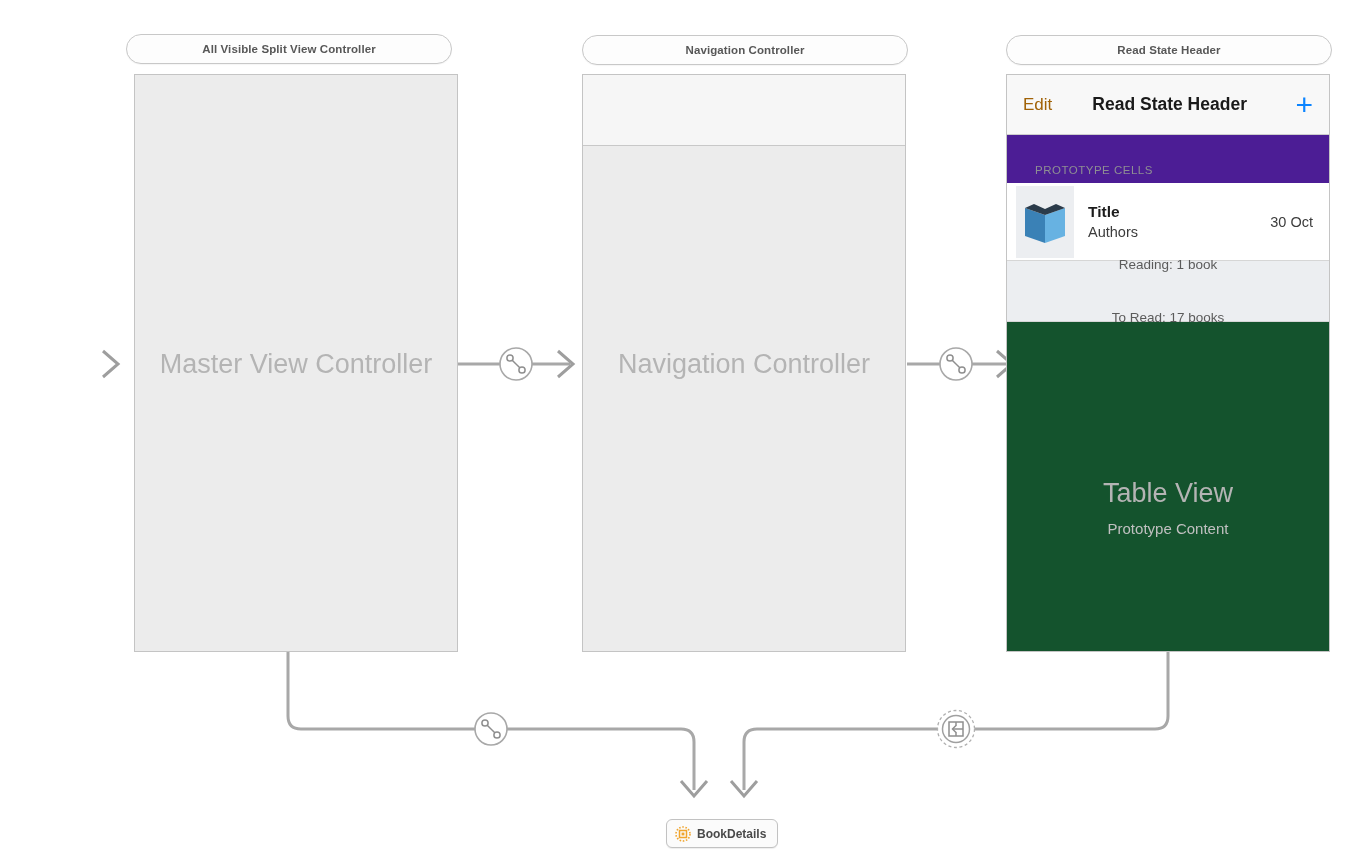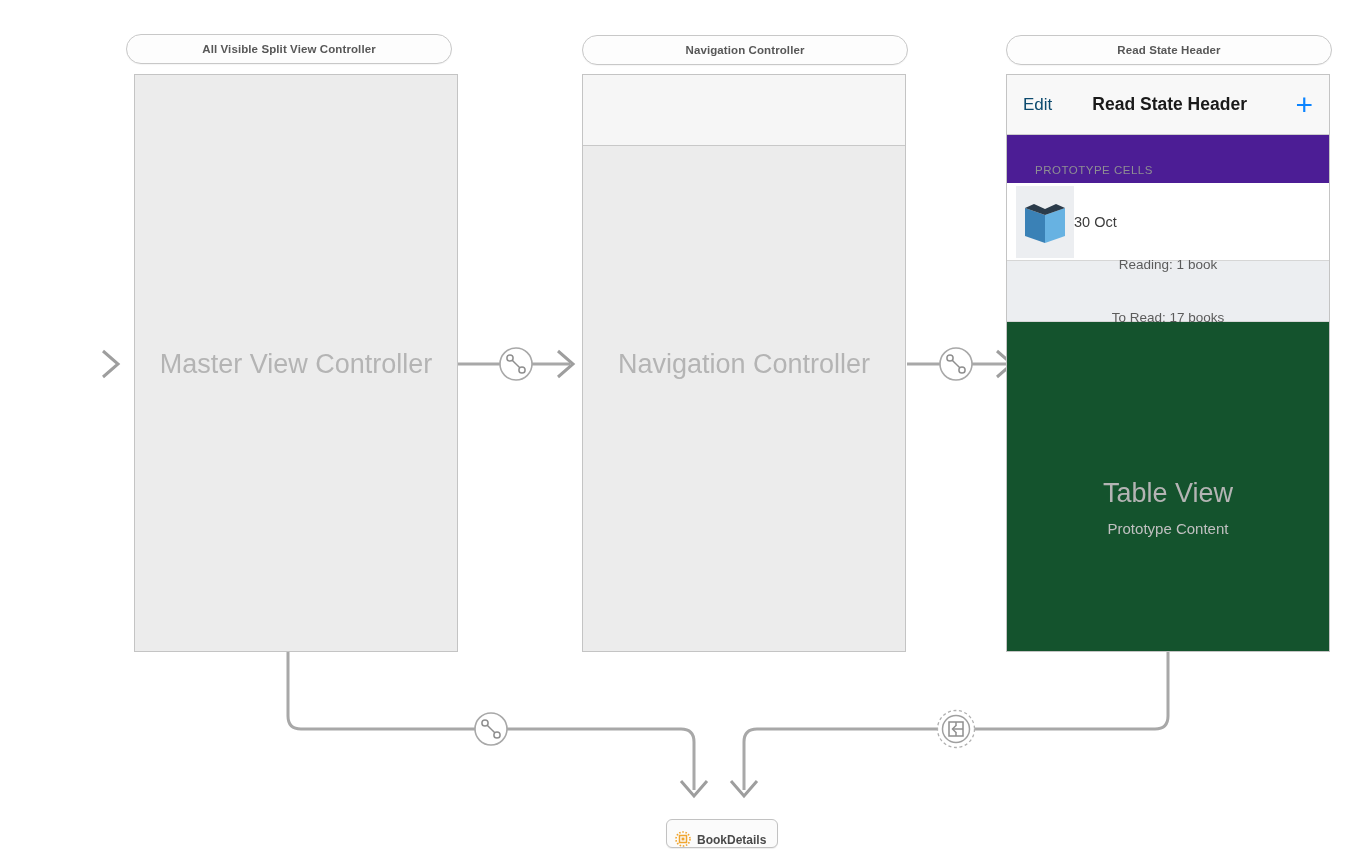--- a/index.html
+++ b/index.html
@@ -51,21 +51,21 @@
 
   
   .tv-navbar{
     position:absolute;left:0;right:0;top:0;height:60px;
     background:#f8f8f8;
     border-bottom:1px solid #cdcdcd;
     box-sizing:border-box;
     display:flex;align-items:center;
     padding:0 16px;
   }
-  .tv-edit{color:#0c4a6e;font-size:17px;}
+  .tv-edit{color:#a16207;font-size:17px;}
   .tv-title{
     flex:1;text-align:center;
     font-size:17.5px;font-weight:bold;color:#1a1a1a;
   }
   .tv-plus{
     color:#0b84ff;font-size:30px;line-height:20px;font-weight:300;
     width:26px;text-align:right;
   }
 
   .tv-sectionhdr{
@@ -114,21 +114,21 @@
   .tv-bodytitle{font-size:27px;color:#b4b4b4;}
   .tv-bodysub{font-size:15px;color:#c0c0c0;margin-top:11px;}
 
   
   .obj-pill{
     position:absolute;
     height:27px;
     background:#fbfbfb;
     border:1px solid #c2c2c2;
     border-radius:6px;
-    display:flex;align-items:flex-end;
+    display:flex;align-items:center;
     padding:0 11px 0 8px;
     box-shadow:0 1px 1px rgba(0,0,0,.07);
     font-size:12px;font-weight:bold;color:#4a4a4a;
   }
   .obj-label{margin-left:6px;}
 
   svg.overlay{position:absolute;left:0;top:0;width:1364px;height:866px;pointer-events:none;}
 </style>
 </head>
 <body>
@@ -235,20 +235,24 @@
     </div>
 
     <div class="tv-cell">
       <div class="tv-thumb">
         <svg width="58" height="72" viewBox="0 0 58 72">
           <polygon points="9,22 29,29 29,57 9,50" fill="#3a81b6"></polygon>
           <polygon points="49,22 29,29 29,57 49,50" fill="#67b2e2"></polygon>
           <polygon points="9,22 29,29 49,22 40,18 29,23 18,18" fill="#2b3b4a"></polygon>
         </svg>
       </div>
+      <div class="tv-celltext">
+        <div class="tv-celltitle">Title</div>
+        <div class="tv-cellsub">Authors</div>
+      </div>
       <div class="tv-celldate">30 Oct</div>
     </div>
 
     <div class="tv-footer">
       <div>Reading: 1 book</div>
       <div>To Read: 17 books</div>
     </div>
 
     <div class="tv-body">
       <div class="tv-bodytitle">Table View</div>

